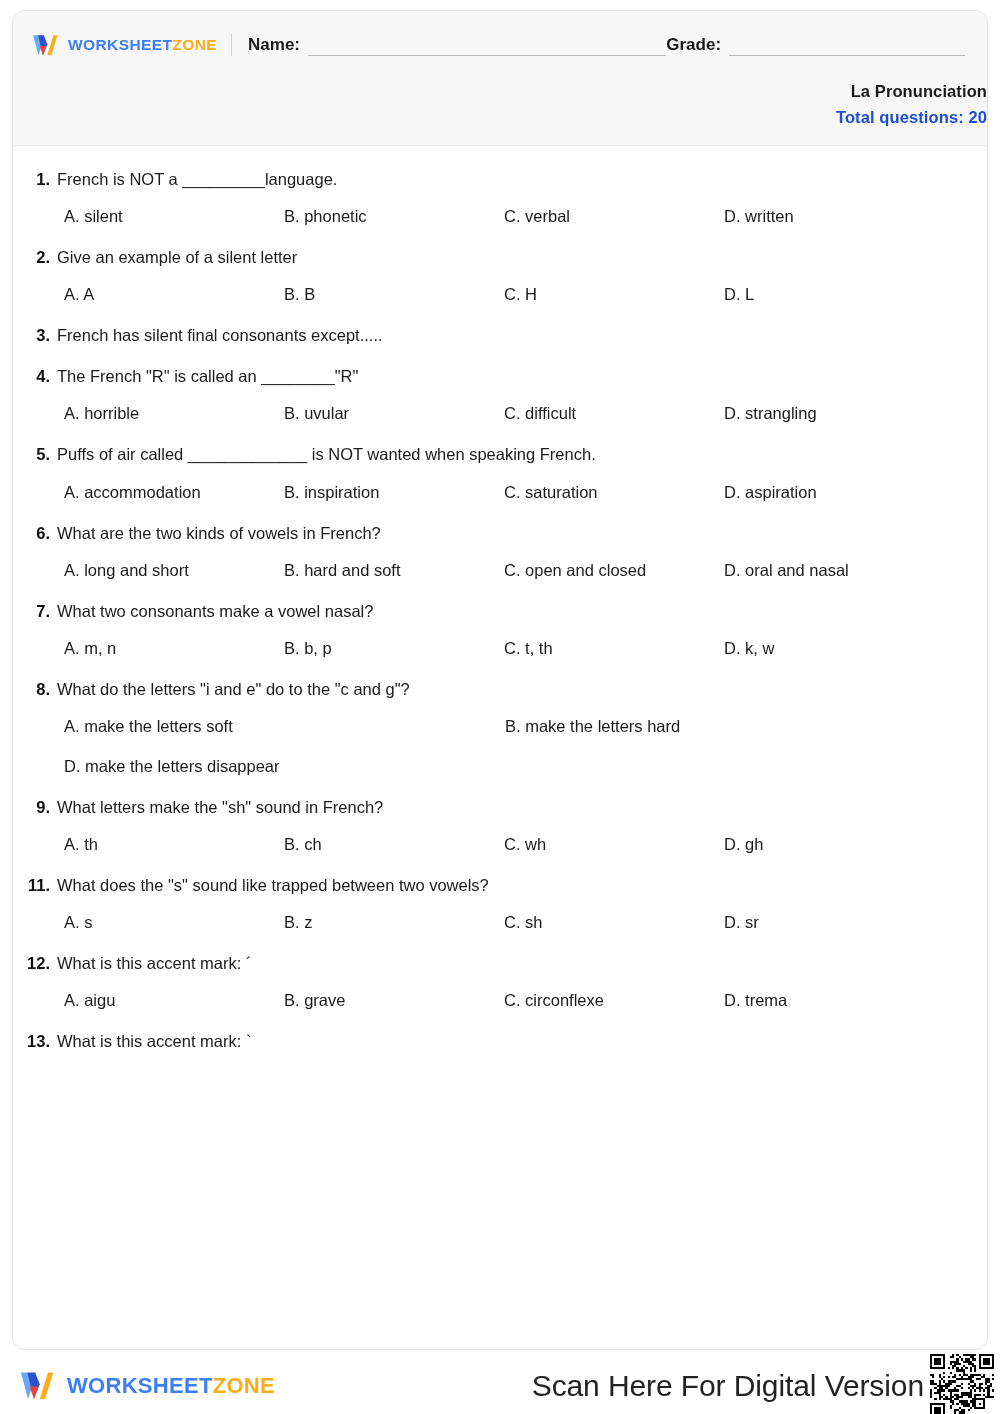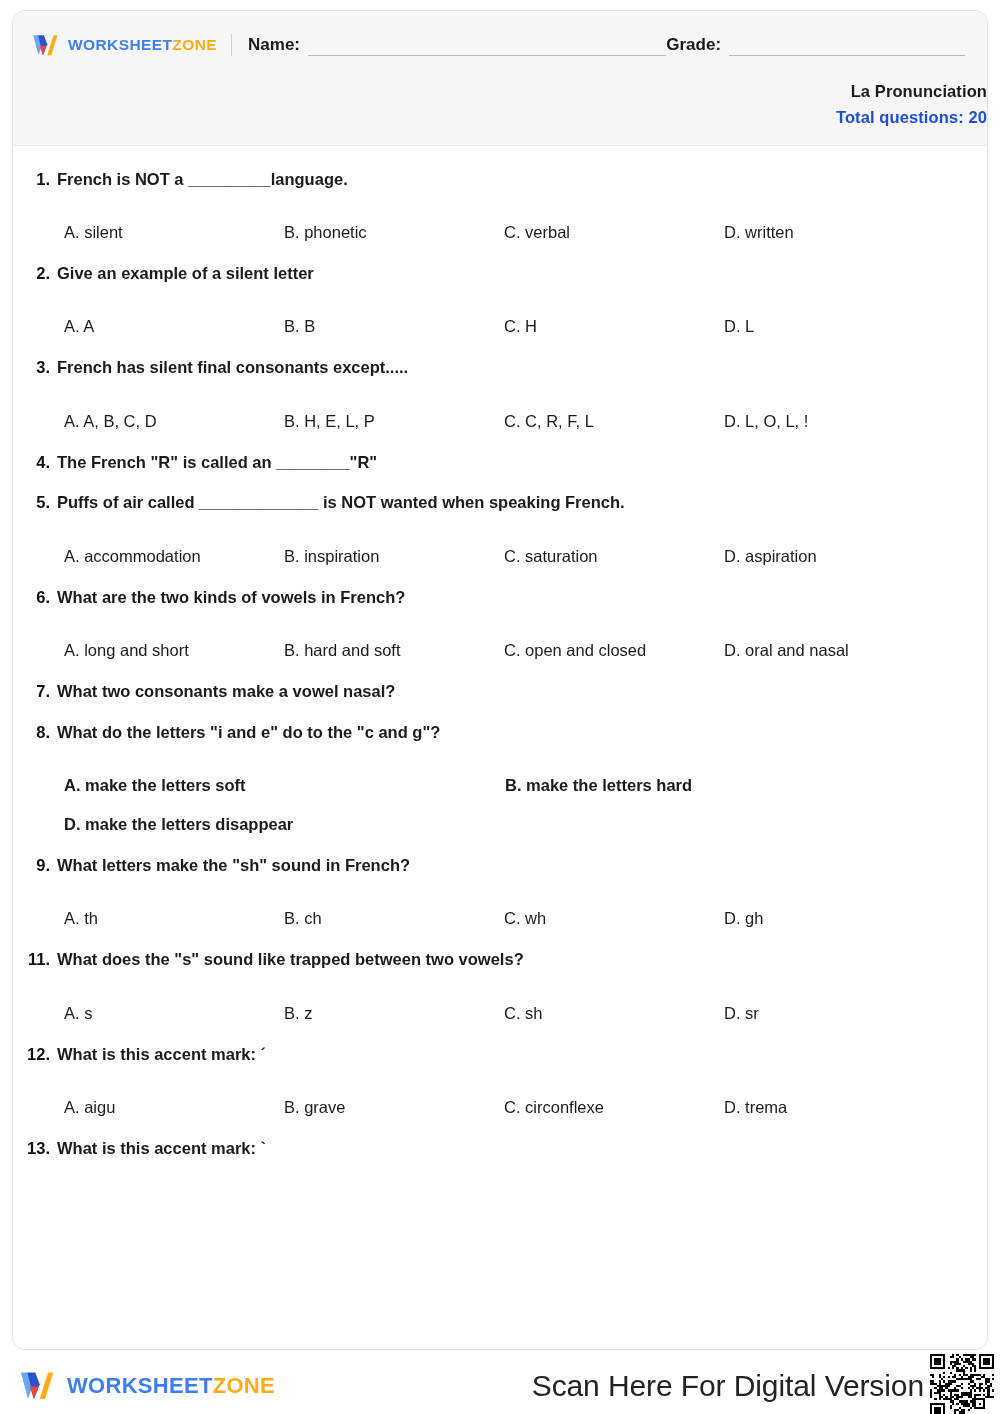--- a/index.html
+++ b/index.html
@@ -132,36 +132,35 @@
     text-align: right;
     font-size: 16.5px;
     font-weight: bold;
     color: #111111;
     padding-right: 7px;
   }
   .q-text {
     font-size: 16.5px;
     color: #1b1b1b;
     line-height: 1.35;
-    font-weight: bold;
   }
   .q-opts {
     display: flex;
-    margin-top: 32px;
+    margin-top: 16px;
     padding-left: 51px;
   }
   .q-opts.two-col .opt { width: 441px; flex: 0 0 441px; }
   .q-opts.four-col .opt { width: 220px; flex: 0 0 220px; }
   .opt {
     font-size: 16.5px;
     color: #1b1b1b;
     line-height: 1.3;
   }
   .q-opts.stacked { flex-direction: column; }
-  .q-opts.stacked .opt-row { display: flex; font-weight: bold; }
+  .q-opts.stacked .opt-row { display: flex; }
   .q-opts.stacked .opt-row + .opt-row { margin-top: 18px; }
 
   
   .footer {
     position: absolute;
     left: 0;
     top: 1358px;
     width: 1000px;
     height: 56px;
     display: flex;
@@ -270,31 +269,31 @@
           <span class="opt">B. B</span>
           <span class="opt">C. H</span>
           <span class="opt">D. L</span>
         </div>
       </div>
       <div class="q-block">
         <div class="q-line">
           <span class="q-num">3.</span>
           <span class="q-text">French has silent final consonants except.....</span>
         </div>
-        <div class="q-opts four-col">
-          <span class="opt">A. A, B, C, D</span>
-          <span class="opt">B. H, E, L, P</span>
-          <span class="opt">C. C, R, F, L</span>
-          <span class="opt">D. L, O, L, !</span>
-        </div>
       </div>
       <div class="q-block">
         <div class="q-line">
           <span class="q-num">4.</span>
           <span class="q-text">The French "R" is called an ________"R"</span>
+        </div>
+        <div class="q-opts four-col">
+          <span class="opt">A. horrible</span>
+          <span class="opt">B. uvular</span>
+          <span class="opt">C. difficult</span>
+          <span class="opt">D. strangling</span>
         </div>
       </div>
       <div class="q-block">
         <div class="q-line">
           <span class="q-num">5.</span>
           <span class="q-text">Puffs of air called _____________ is NOT wanted when speaking French.</span>
         </div>
         <div class="q-opts four-col">
           <span class="opt">A. accommodation</span>
           <span class="opt">B. inspiration</span>
@@ -311,20 +310,26 @@
           <span class="opt">A. long and short</span>
           <span class="opt">B. hard and soft</span>
           <span class="opt">C. open and closed</span>
           <span class="opt">D. oral and nasal</span>
         </div>
       </div>
       <div class="q-block">
         <div class="q-line">
           <span class="q-num">7.</span>
           <span class="q-text">What two consonants make a vowel nasal?</span>
+        </div>
+        <div class="q-opts four-col">
+          <span class="opt">A. m, n</span>
+          <span class="opt">B. b, p</span>
+          <span class="opt">C. t, th</span>
+          <span class="opt">D. k, w</span>
         </div>
       </div>
       <div class="q-block">
         <div class="q-line">
           <span class="q-num">8.</span>
           <span class="q-text">What do the letters "i and e" do to the "c and g"?</span>
         </div>
         <div class="q-opts two-col stacked">
           <div class="opt-row">
             <span class="opt">A. make the letters soft</span>

